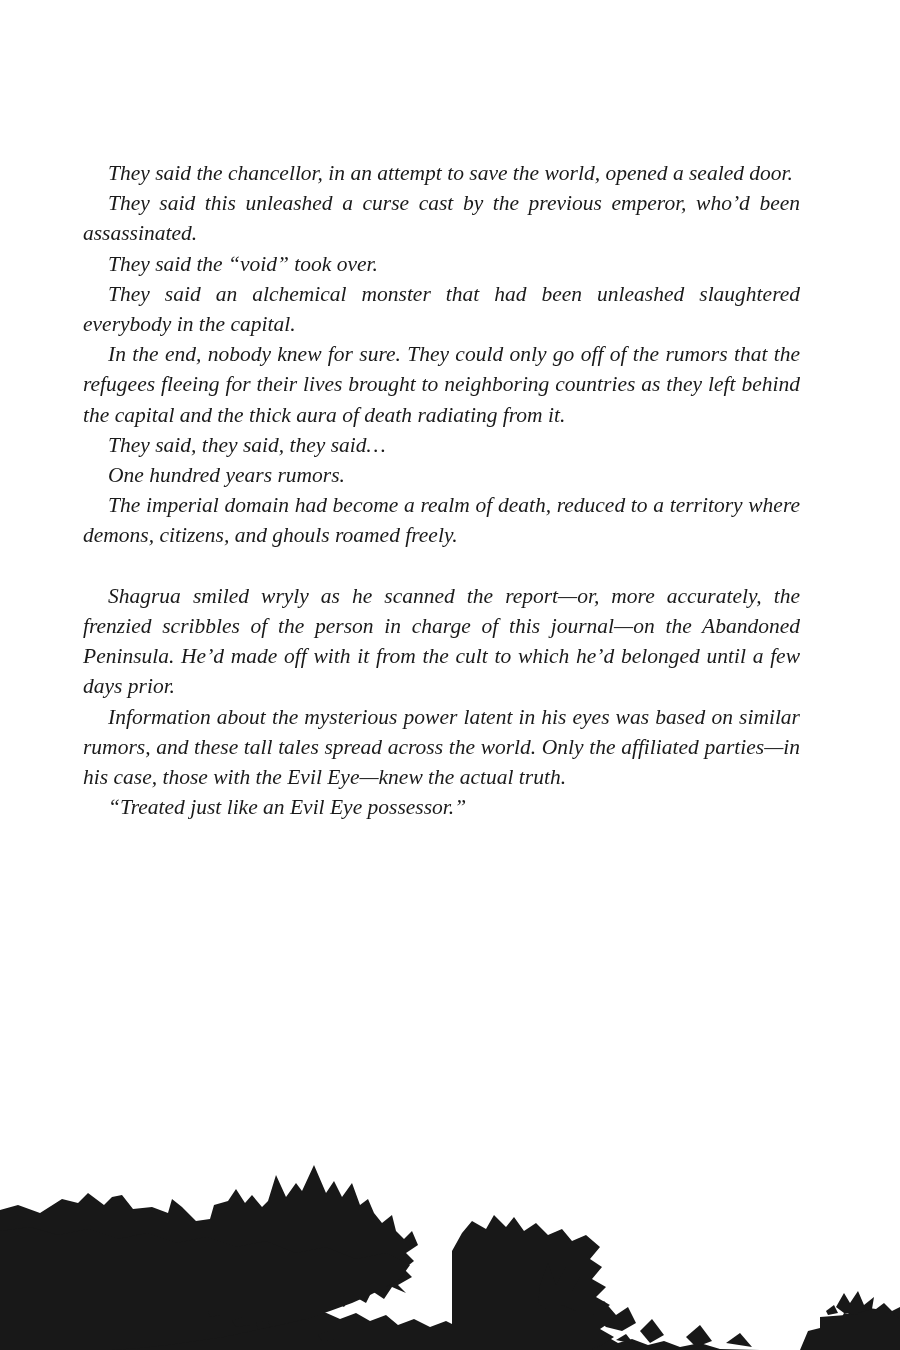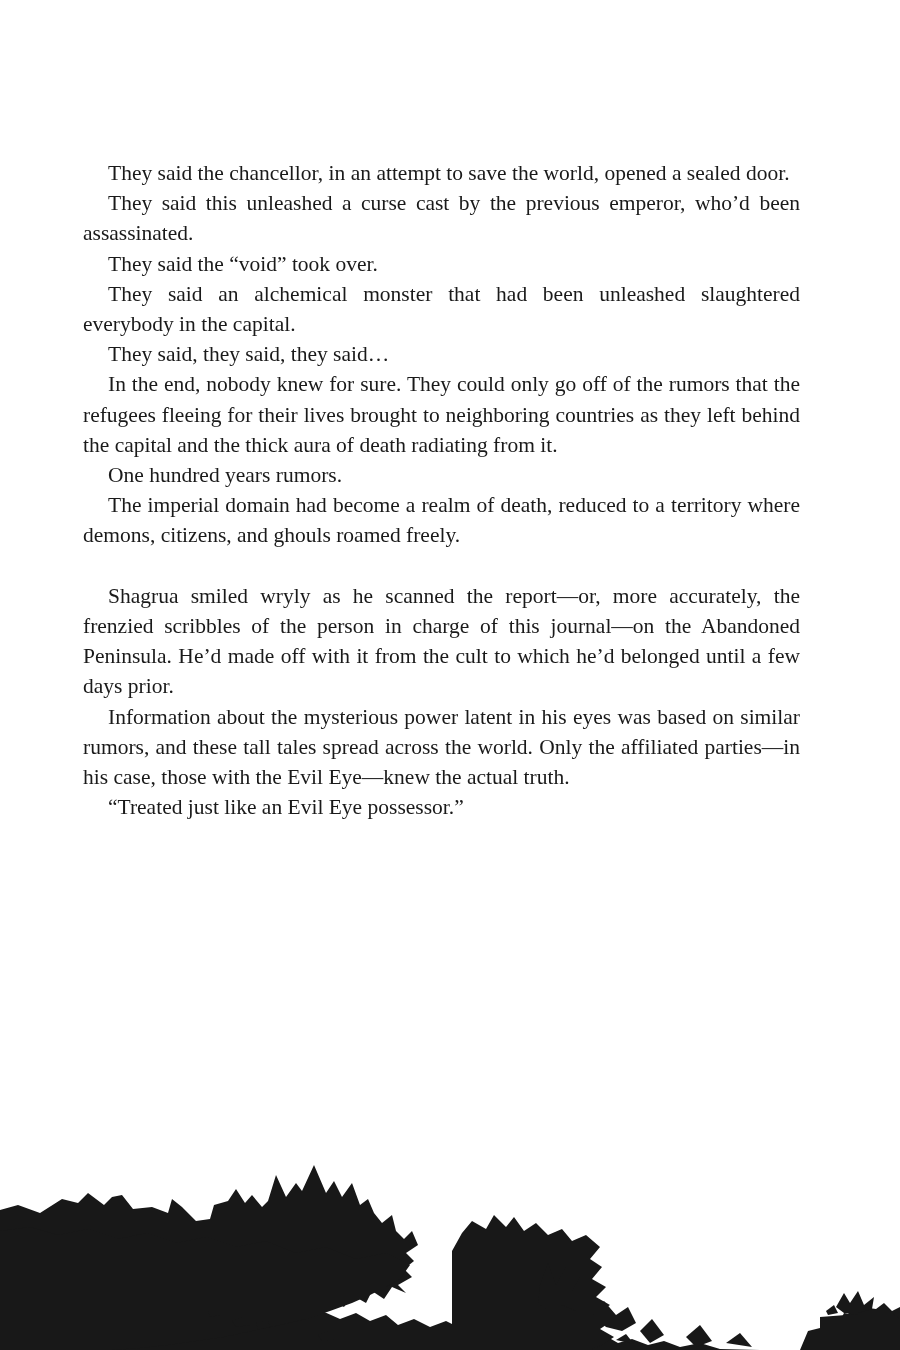--- a/index.html
+++ b/index.html
@@ -21,20 +21,21 @@
     left: 83px;
     top: 158px;
     width: 717px;
     color: #1a1a1a;
     font-size: 21.5px;
     line-height: 30.2px;
     text-align: justify;
     text-justify: inter-word;
     -webkit-hyphens: none;
     hyphens: none;
+    font-style: italic;
   }
 
   .body-text p {
     margin: 0;
     text-indent: 25px;
   }
 
   
   .body-text p {
     text-align-last: left;
@@ -58,22 +59,22 @@
 <body>
 
 <div class="page">
 
   <div class="body-text">
 
     <p>They said the chancellor, in an attempt to save the world, opened a sealed door.</p>
     <p>They said this unleashed a curse cast by the previous emperor, who’d been assassinated.</p>
     <p>They said the “void” took over.</p>
     <p>They said an alchemical monster that had been unleashed slaughtered everybody in the capital.</p>
+    <p>In the end, nobody knew for sure. They could only go off of the rumors that the refugees fleeing for their lives brought to neighboring countries as they left behind the capital and the thick aura of death radiating from it.</p>
     <p>They said, they said, they said…</p>
-    <p>In the end, nobody knew for sure. They could only go off of the rumors that the refugees fleeing for their lives brought to neighboring countries as they left behind the capital and the thick aura of death radiating from it.</p>
     <p>One hundred years rumors.</p>
     <p>The imperial domain had become a realm of death, reduced to a territory where demons, citizens, and ghouls roamed freely.</p>
 
     <div class="section-gap"></div>
 
     <p>Shagrua smiled wryly as he scanned the report—or, more accurately, the frenzied scribbles of the person in charge of this journal—on the Abandoned Peninsula. He’d made off with it from the cult to which he’d belonged until a few days prior.</p>
     <p>Information about the mysterious power latent in his eyes was based on similar rumors, and these tall tales spread across the world. Only the affiliated parties—in his case, those with the Evil Eye—knew the actual truth.</p>
     <p>“Treated just like an Evil Eye possessor.”</p>
 
   </div>

